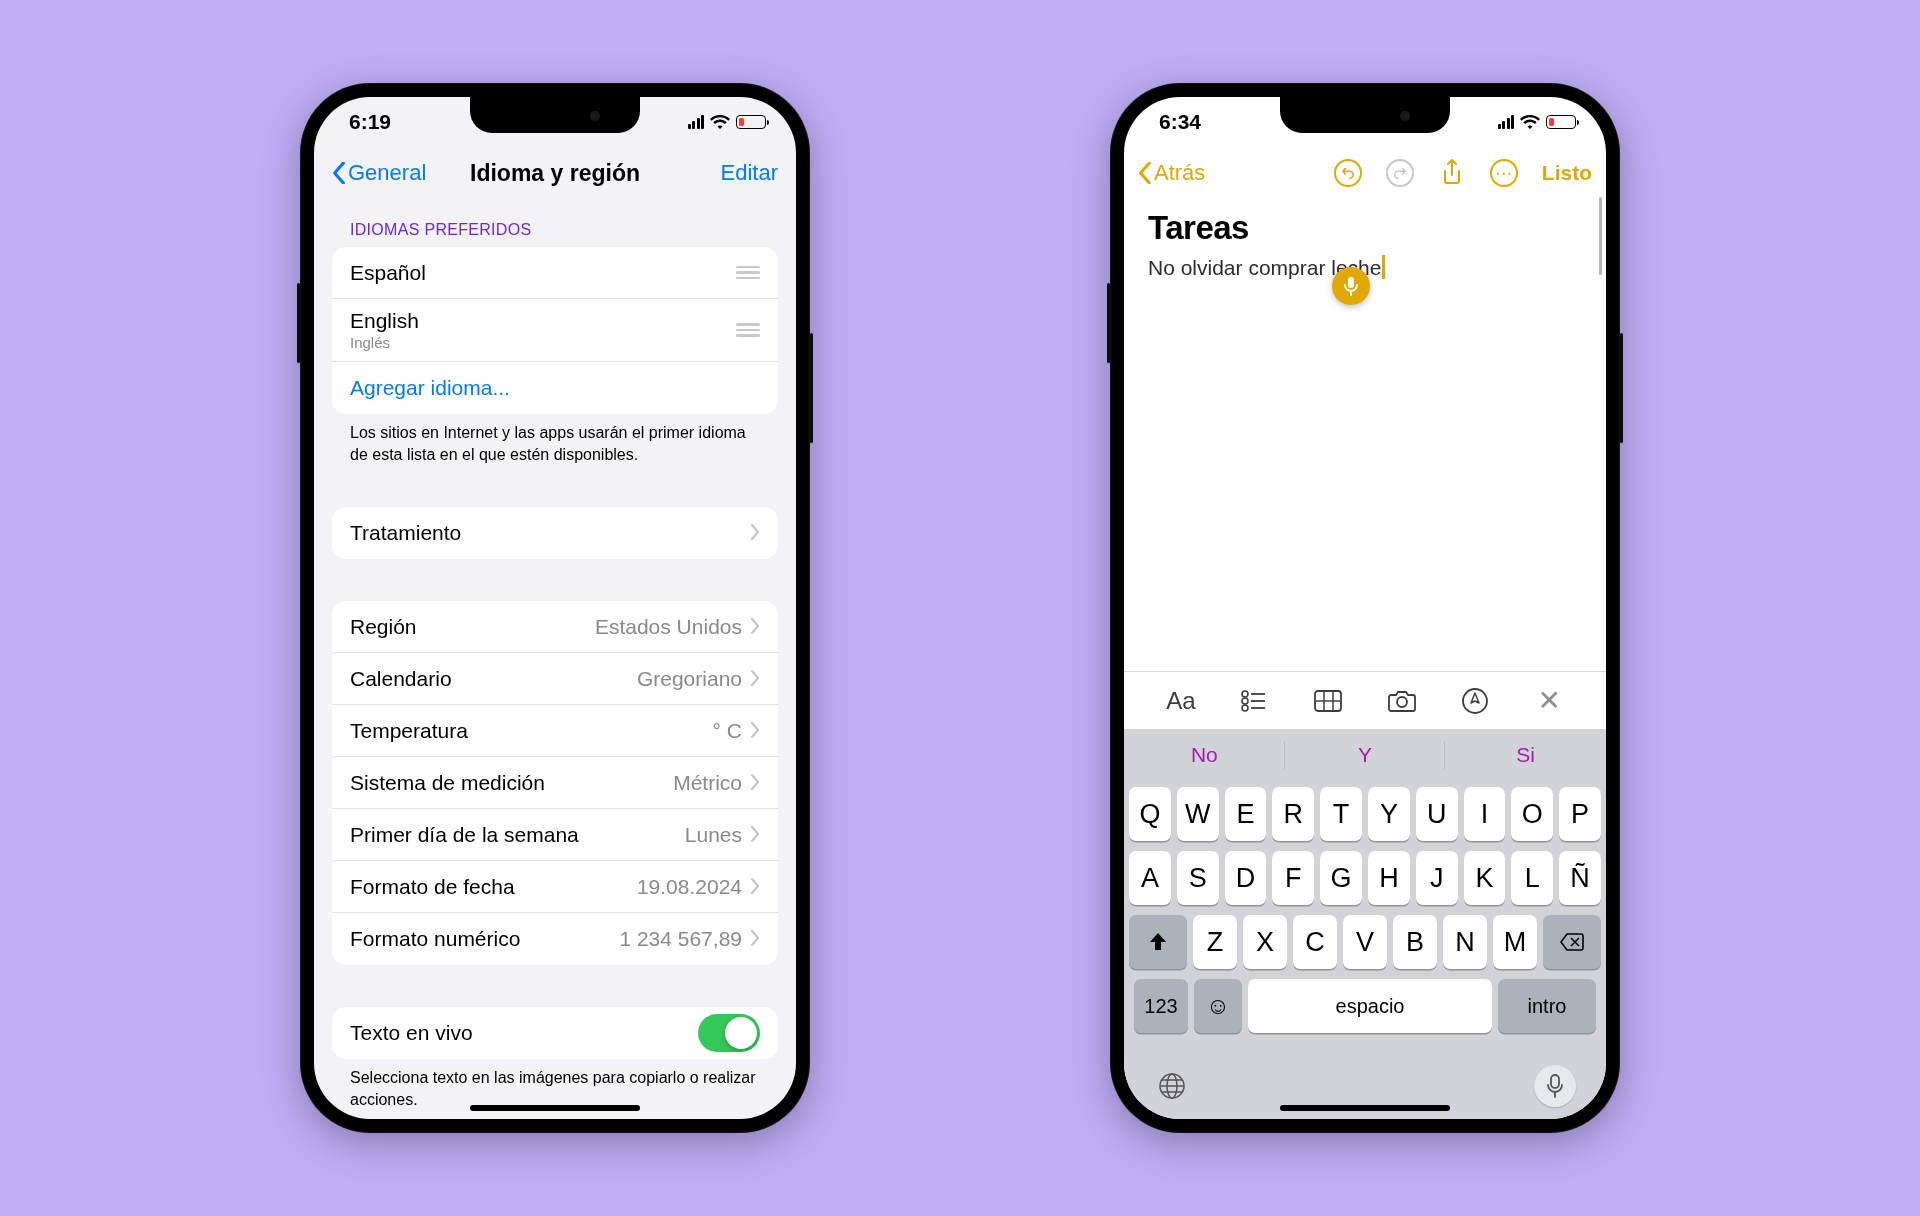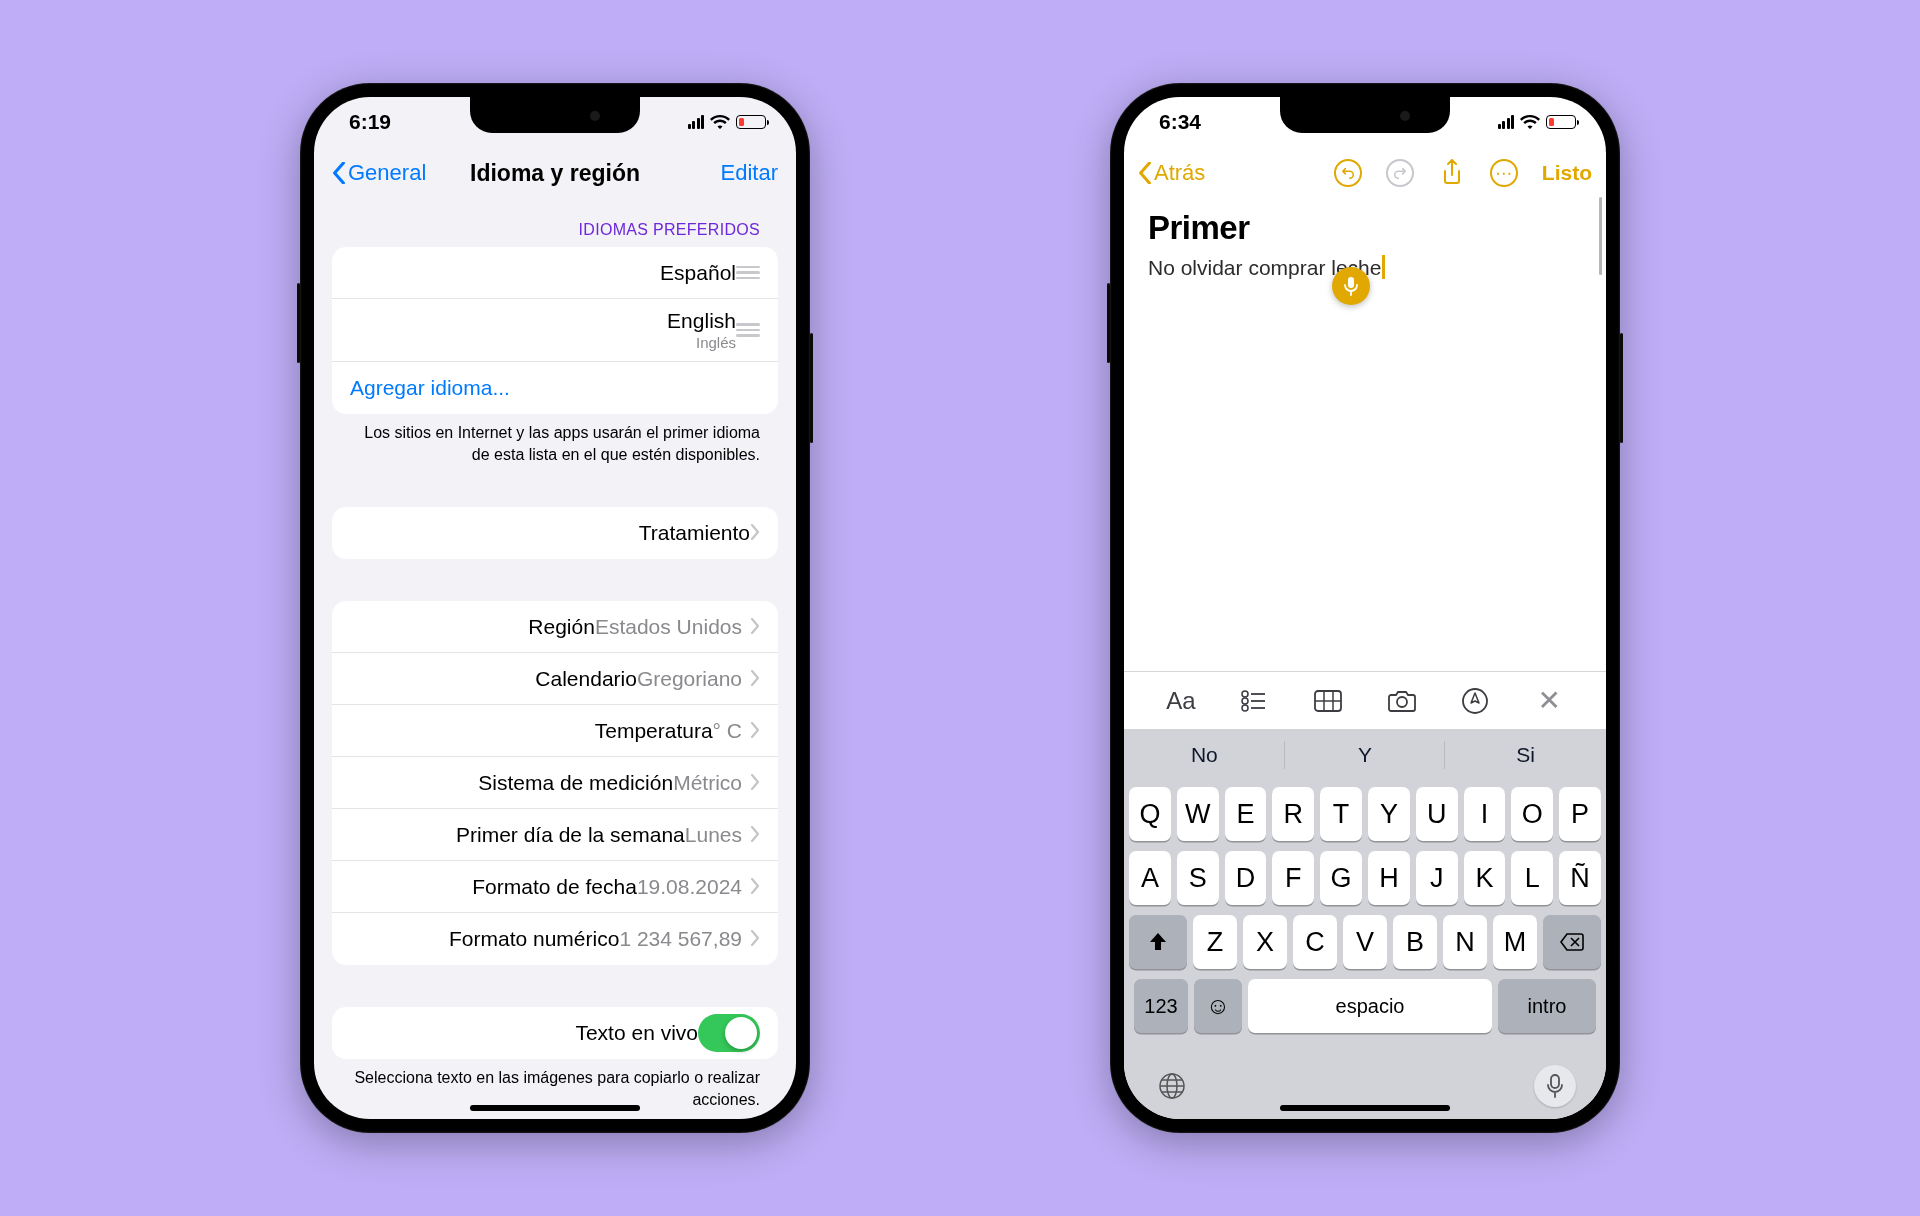--- a/index.html
+++ b/index.html
@@ -30,21 +30,21 @@
   }
   .phone::before { left: -3px; top: 200px; width: 3px; height: 80px; }
   .phone::after { right: -3px; top: 250px; width: 3px; height: 110px; }
   .screen {
     width: 100%;
     height: 100%;
     border-radius: 56px;
     overflow: hidden;
     position: relative;
   }
-  .screen.settings { background: #f2f2f7; text-align: right; }
+  .screen.settings { background: #f2f2f7; }
   .screen.notes { background: #fff; }
   .notch {
     position: absolute;
     top: 0; left: 50%;
     transform: translateX(-50%);
     width: 170px; height: 36px;
     background: #000;
     border-radius: 0 0 22px 22px;
     z-index: 100;
   }
@@ -159,21 +159,21 @@
   .keyboard {
     position:absolute; bottom:0; left:0; right:0; height:390px;
     background:#d1d3d9;
     display:flex; flex-direction:column;
   }
   .suggest {
     height:52px; display:flex; background:#d1d3d9;
   }
   .suggest div {
     flex:1; display:flex; align-items:center; justify-content:center;
-    font-size:21px; color:#0f172a; position:relative;
+    font-size:21px; color:#a21caf; position:relative;
   }
   .suggest div:not(:last-child)::after {
     content:''; position:absolute; right:0; top:12px; bottom:12px; width:1px; background:#b9bbc1;
   }
   .kb-rows { flex:1; padding:6px 5px 0; display:flex; flex-direction:column; gap:10px; }
   .kb-row { display:flex; gap:6px; justify-content:center; }
   .key {
     flex:1; height:54px; background:#fff; border-radius:7px;
     display:flex; align-items:center; justify-content:center;
     font-size:27px; box-shadow:0 1.5px 0 rgba(0,0,0,.3);
@@ -415,21 +415,21 @@
         <div class="tool-btn">
           <div class="tool-circle">⋯</div>
         </div>
         <div class="notes-done">Listo</div>
       </div>
     </div>
 
     <div class="scroll-ind"></div>
 
     <div class="note-body">
-      <div class="note-title">Primer</div>
+      <div class="note-title">Tareas</div>
       <span class="note-text">No olvidar comprar leche</span><span class="cursor"></span>
       <div class="mic-badge">
         <svg width="16" height="20" viewBox="0 0 16 20">
             <rect x="5" y="1" width="6" height="11" rx="3" fill="#fff"></rect>
             <path d="M2 9a6 6 0 0012 0M8 15v4" stroke="#fff" stroke-width="1.8" fill="none" stroke-linecap="round"></path>
           </svg>
       </div>
     </div>
 
     <div class="notes-toolbar">

